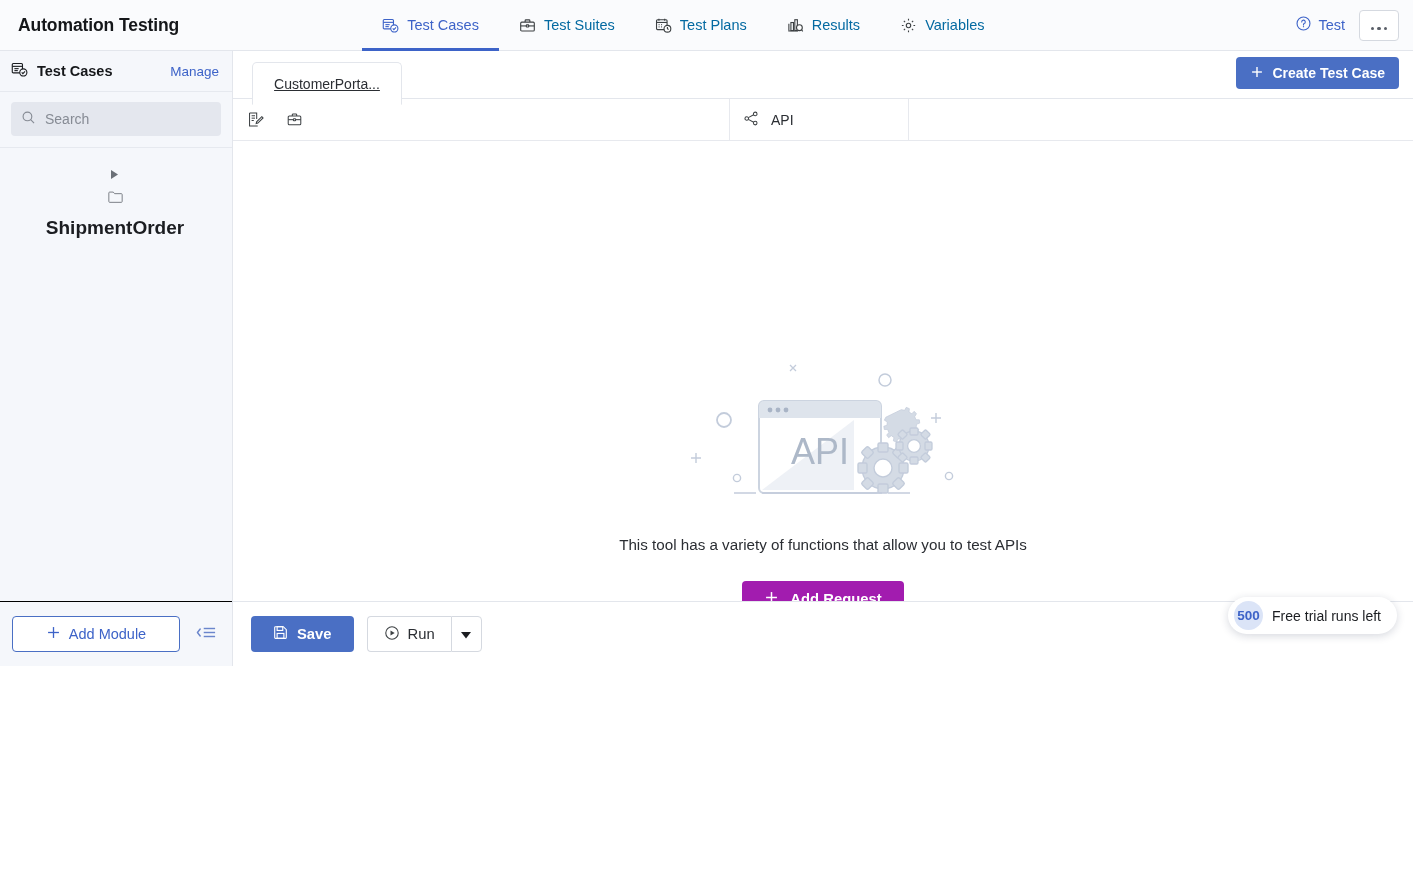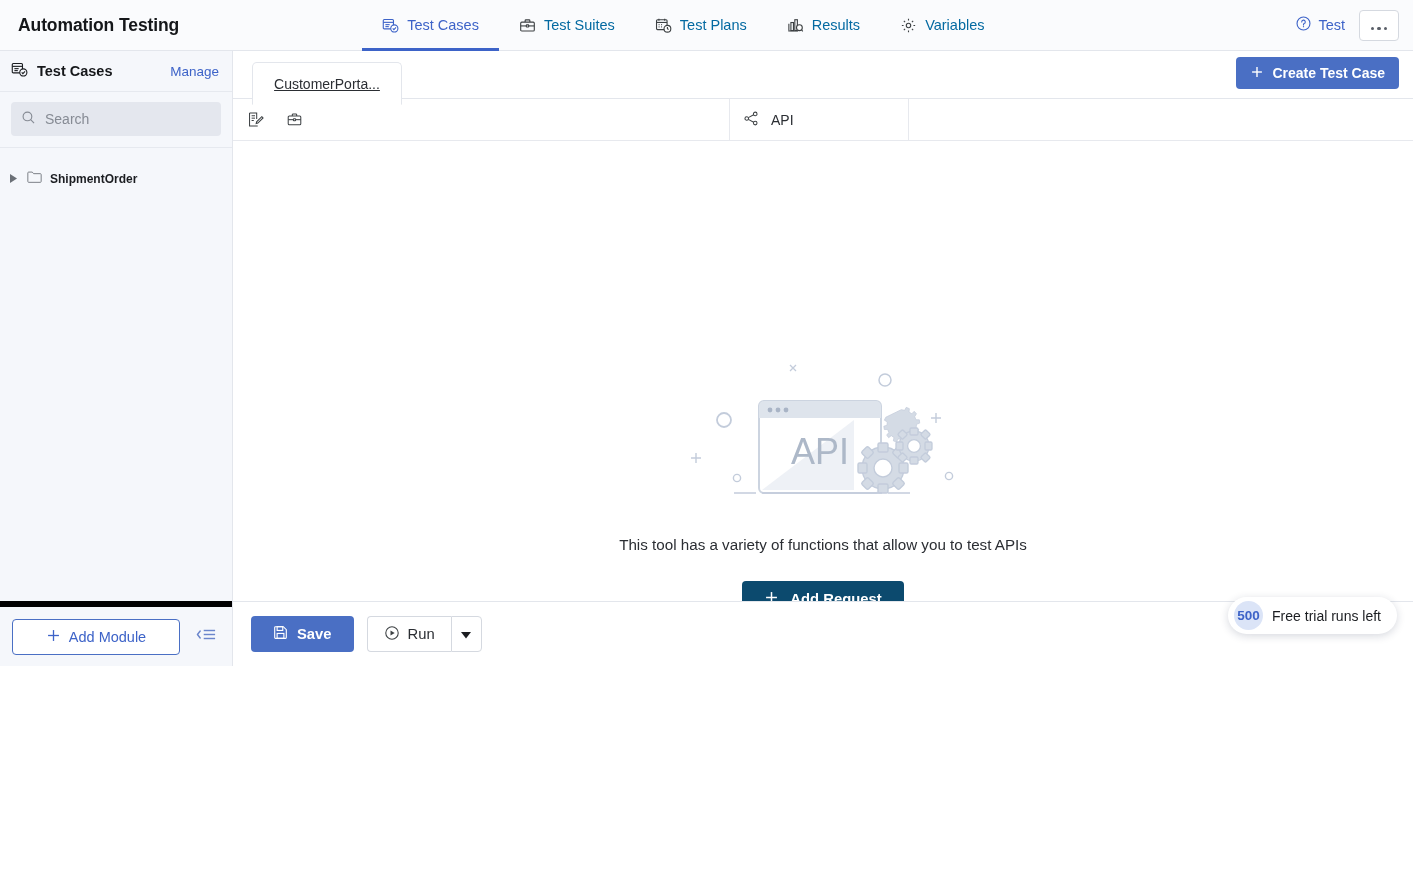--- a/index.html
+++ b/index.html
@@ -75,26 +75,26 @@
   }
   .sb-search input {
     border: none; background: transparent; outline: none;
     font-size: 14px; color: #3c4043; width: 100%;
     font-family: "Liberation Sans", sans-serif;
   }
   .sb-search input::placeholder { color: #868b94; }
   .sb-tree { flex: 1; padding-top: 18px; overflow: auto; }
   .tree-row {
     display: flex; align-items: center; gap: 8px;
-    padding: 4px 10px 4px 8px; cursor: pointer; font-size: 12px;
-    color: #1b1d21; font-weight: bold;
+    padding: 4px 10px 4px 8px; cursor: pointer; font-size: 19px;
+    color: #1b1d21; font-weight: bold; flex-direction: column;
   }
   .tree-caret { width: 11px; display: flex; justify-content: center; }
   .sb-footer {
-    height: 65px; border-top: 6px solid #000000;
+    height: 65px; border-top: 1px solid #000000;
     display: flex; align-items: center; gap: 12px; padding: 0 12px;
   }
   .add-module-btn {
     flex: 1; height: 36px; border: 1px solid #4a6fc4; border-radius: 4px;
     background: #fff; color: #3d63c8; font-size: 14.5px;
     display: flex; align-items: center; justify-content: center; gap: 8px;
     cursor: pointer; font-family: "Liberation Sans", sans-serif;
   }
   .collapse-btn { cursor: pointer; display: flex; align-items: center; padding: 4px; }
 
@@ -134,21 +134,21 @@
 
   
   .content { flex: 1; position: relative; overflow: hidden; }
   .empty {
     position: absolute; left: 0; right: 0; top: 215px;
     display: flex; flex-direction: column; align-items: center;
   }
   .empty-art { width: 290px; height: 150px; }
   .empty-text { font-size: 15.2px; color: #2b2e33; margin-top: 30px; }
   .add-request-btn {
-    margin-top: 28px; height: 36px; background: #0c4a6e; color: #fff;
+    margin-top: 28px; height: 36px; background: #a21caf; color: #fff;
     border: none; border-radius: 4px; padding: 0 22px; font-size: 14.8px;
     display: flex; align-items: center; gap: 11px; cursor: pointer; font-weight: bold;
     font-family: "Liberation Sans", sans-serif;
   }
 
   
   .bottombar {
     height: 65px; min-height: 65px; border-top: 1px solid #e3e6ec;
     display: flex; align-items: center; padding: 0 18px; gap: 13px;
     background: #fff; position: relative;

